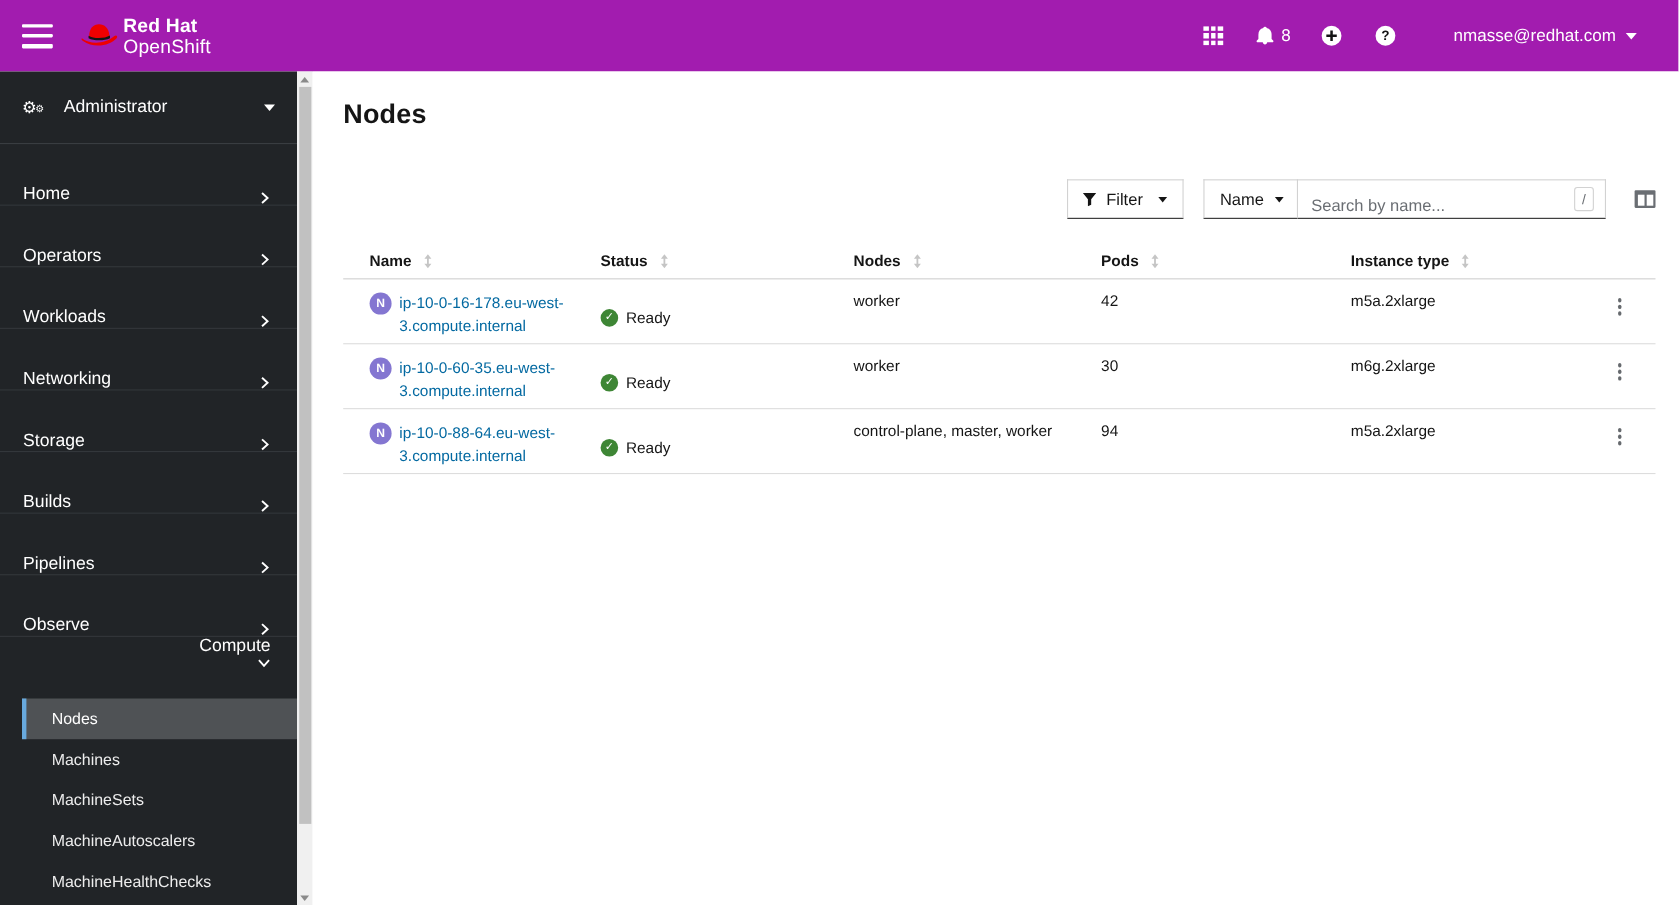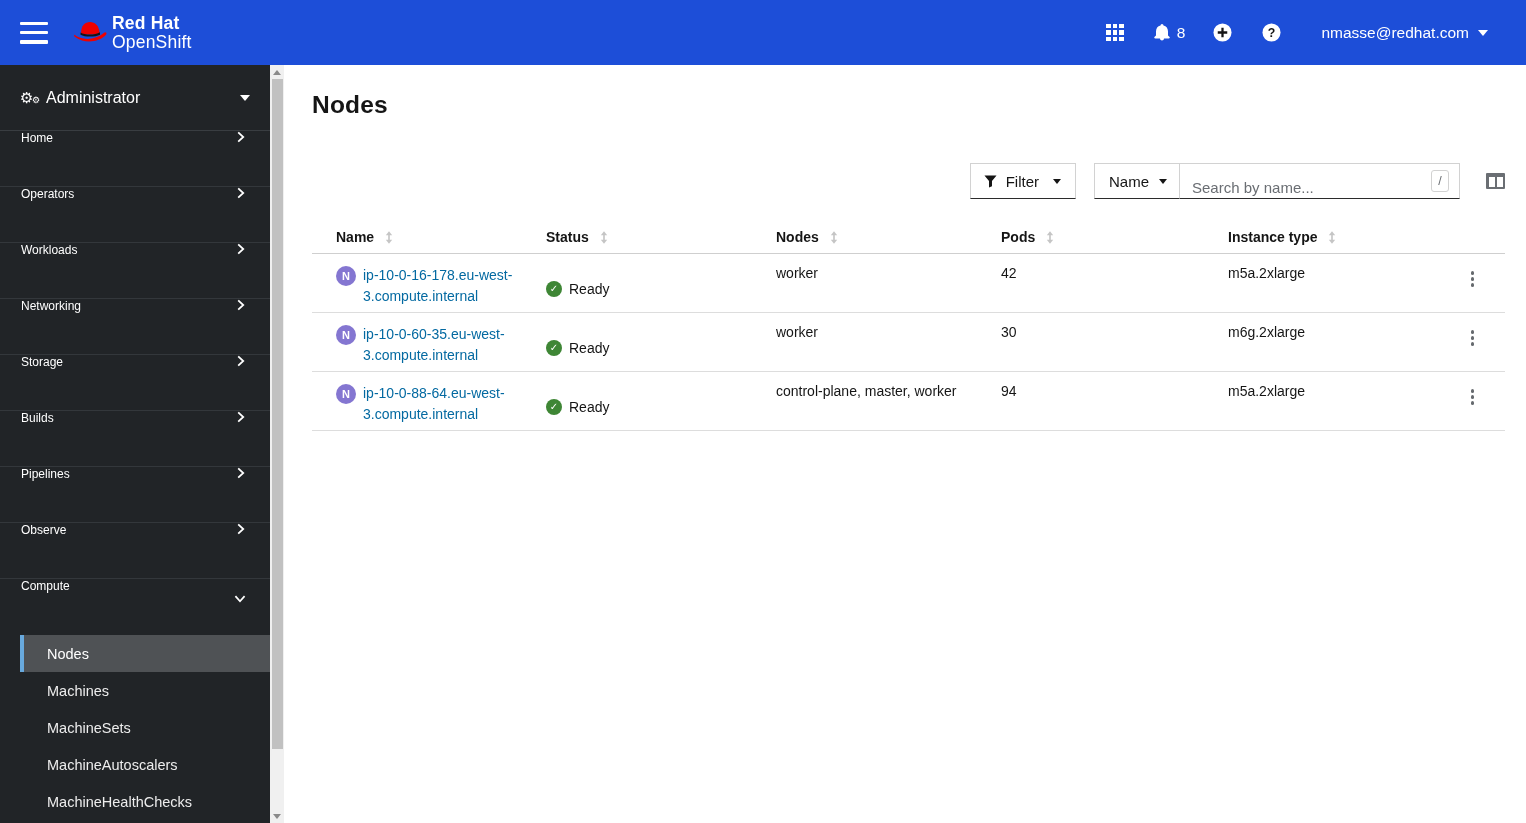--- a/index.html
+++ b/index.html
@@ -2,54 +2,54 @@
 <html><head>
 <meta charset="utf-8">
 <style>
   * { box-sizing: border-box; margin: 0; padding: 0; }
   html,body { width:1526px; height:823px; overflow:hidden; background:#fff;
               font-family:"Liberation Sans", "DejaVu Sans", sans-serif; }
 
   .app { width:1526px; height:823px; display:flex; flex-direction:column; }
 
   
-  .masthead { height:65px; background:#1d4ed8; display:flex; align-items:center; flex-shrink:0; }
+  .masthead { height:65px; background:#a21caf; display:flex; align-items:center; flex-shrink:0; }
   .burger { margin-left:20px; width:28px; height:22px; display:flex; flex-direction:column;
             justify-content:space-between; cursor:pointer; background:none; border:none; }
   .burger span { display:block; height:3.5px; background:#fff; border-radius:1px; }
   .brand { display:flex; align-items:center; margin-left:25px; gap:3px; cursor:pointer; }
   .brand-text { color:#fff; font-size:17.5px; line-height:19px; letter-spacing:.2px; }
   .brand-text .b1 { font-weight:700; }
   .masthead-right { margin-left:auto; display:flex; align-items:center; padding-right:38px; }
   .mh-btn { background:none; border:none; cursor:pointer; display:flex; align-items:center; }
   .grid-icon { display:grid; grid-template-columns:repeat(3,4.5px); grid-template-rows:repeat(3,4.5px);
                gap:2px; }
   .grid-icon i { background:#fff; }
   .bell-group { display:flex; align-items:center; gap:7px; margin-left:30px; }
   .bell-count { color:#fff; font-size:15.5px; }
   .mh-plus { margin-left:28px; } .mh-help { margin-left:30px; }
-  .user-menu { margin-left:40px; display:flex; align-items:center; gap:9px; background:none; border:none; cursor:pointer; }
+  .user-menu { margin-left:52px; display:flex; align-items:center; gap:9px; background:none; border:none; cursor:pointer; }
   .user-name { color:#fff; font-size:15.5px; }
   .caret { width:0; height:0; border-left:5px solid transparent; border-right:5px solid transparent;
            border-top:6px solid #fff; display:inline-block; }
 
   
   .body { flex:1; display:flex; min-height:0; }
 
   
   .sidebar { width:270px; background:#212427; flex-shrink:0; overflow:hidden; }
   .persp { height:66px; display:flex; align-items:center; padding:0 20px;
            border-bottom:1px solid #393d41; color:#fff; cursor:pointer; }
   .cogs { font-family:"DejaVu Sans", sans-serif; color:#fff; position:relative; width:24px; }
   .cogs .g1 { font-size:15px; } .cogs .g2 { font-size:9px; position:absolute; left:12px; top:7px; }
-  .persp-label { font-size:16px; margin-left:2px; }
+  .persp-label { font-size:16px; margin-left:14px; }
   .persp .caret { margin-left:auto; border-top-color:#fff; }
   .nav-list { list-style:none; }
-  .nav-item { height:56px; display:flex; align-items:flex-start; padding:0 24px 0 21px;
-              border-bottom:1px solid #33373b; color:#fff; font-size:12px; cursor:pointer; }
+  .nav-item { height:56px; display:flex; align-items:flex-end; padding:0 24px 0 21px;
+              border-bottom:1px solid #33373b; color:#fff; font-size:16px; cursor:pointer; }
   .nav-item.expanded { border-bottom:none;flex-direction:column; }
   .nav-item .chev { margin-left:auto; }
   .subnav { list-style:none; padding-bottom:4px; }
   .subnav-item { height:37px; margin-left:20px; display:flex; align-items:center;
                  padding-left:27px; color:#ededed; font-size:14.5px; cursor:pointer; }
   .subnav-item.selected { background:#4f5255; border-left:4px solid #68a9dd; padding-left:23px; color:#fff; }
 
   
   .sidebar-scrollbar { width:14px; background:#f0f0f0; position:relative; flex-shrink:0; }
   .sb-arrow { position:absolute; left:0; width:14px; height:14px; display:flex;

